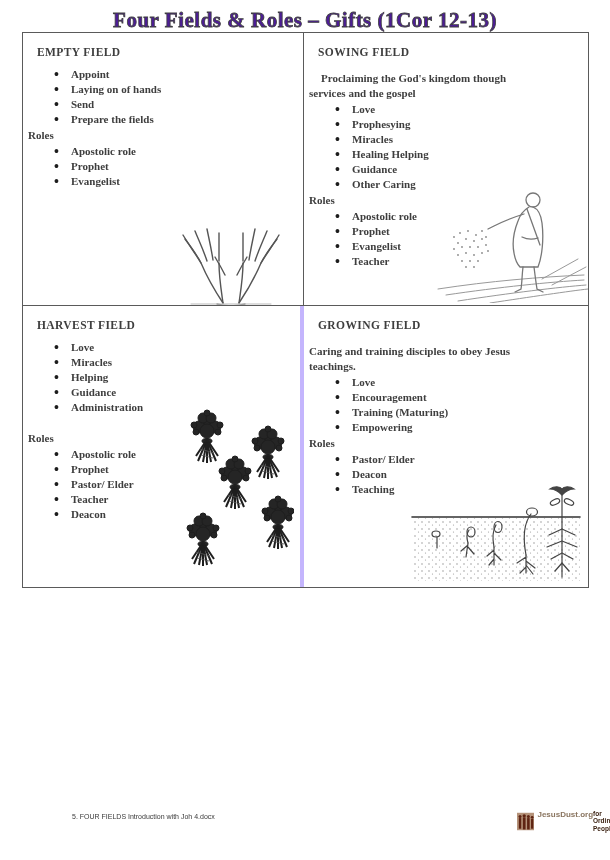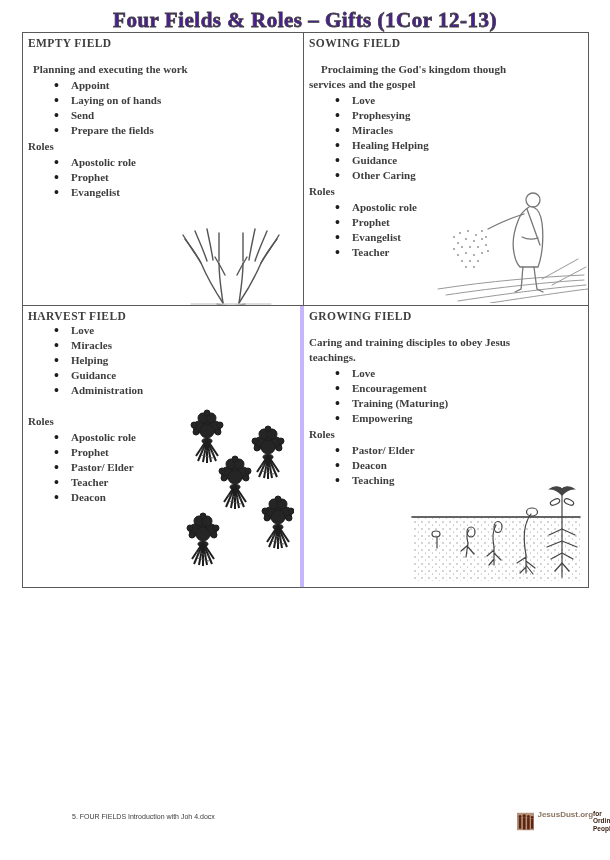--- a/index.html
+++ b/index.html
@@ -23,21 +23,21 @@
     display: grid;
     grid-template-columns: 281px 1fr;
     grid-template-rows: 273px 1fr;
     background: #fff;
   }
   .cell { position: relative; padding: 4px 4px 0 5px; overflow: hidden; }
   .c-tl { border-right: 1px solid #5a5a5a; border-bottom: 1px solid #5a5a5a; }
   .c-tr { border-bottom: 1px solid #5a5a5a; }
   .c-bl { border-right: 4px solid #c4b5fd; }
   .cell h2 {
-    margin: 0; font-size: 11.5px; font-weight: bold; letter-spacing: 0.4px;
+    margin: 9px; font-size: 11.5px; font-weight: bold; letter-spacing: 0.4px;
   }
   .desc {
     margin: 13px 0 0 0; font-size: 11px; font-weight: bold;
     line-height: 15px; white-space: pre-line;
   }
   .c-tl .desc { text-indent: 5px; }
   .c-tr .desc { text-indent: 12px; }
   ul.blist { margin: 1px 0 0 0; padding: 0; list-style: none; }
   ul.blist li {
     position: relative; padding-left: 43px; font-size: 11px;
@@ -74,21 +74,20 @@
 </style>
 </head>
 <body>
 
 <h1 class="page-title">Four Fields &amp; Roles – Gifts  (1Cor 12-13)</h1>
 
 <div class="grid">
 
   <section class="cell c-tl">
     <h2>EMPTY FIELD</h2>
-    <p class="desc">Planning and executing the work</p>
     <ul class="blist">
         <li>Appoint</li>
         <li>Laying on of hands</li>
         <li>Send</li>
         <li>Prepare the fields</li>
       </ul>
     <div class="roles">Roles</div>
     <ul class="blist">
         <li>Apostolic role</li>
         <li>Prophet</li>

